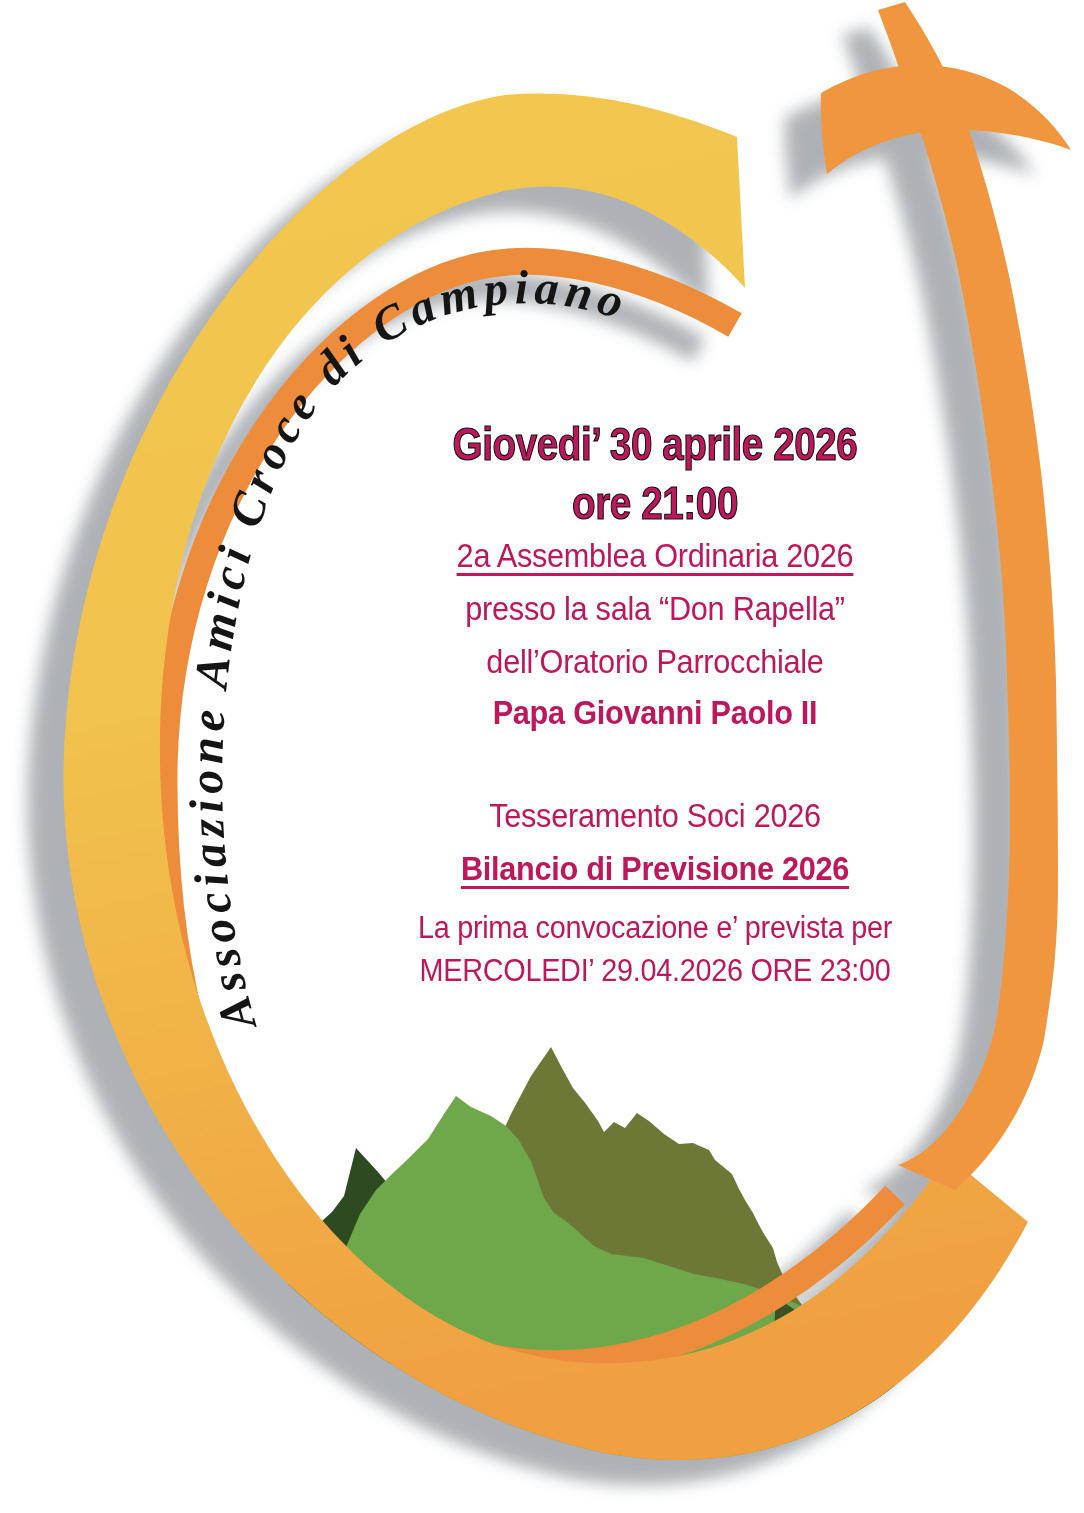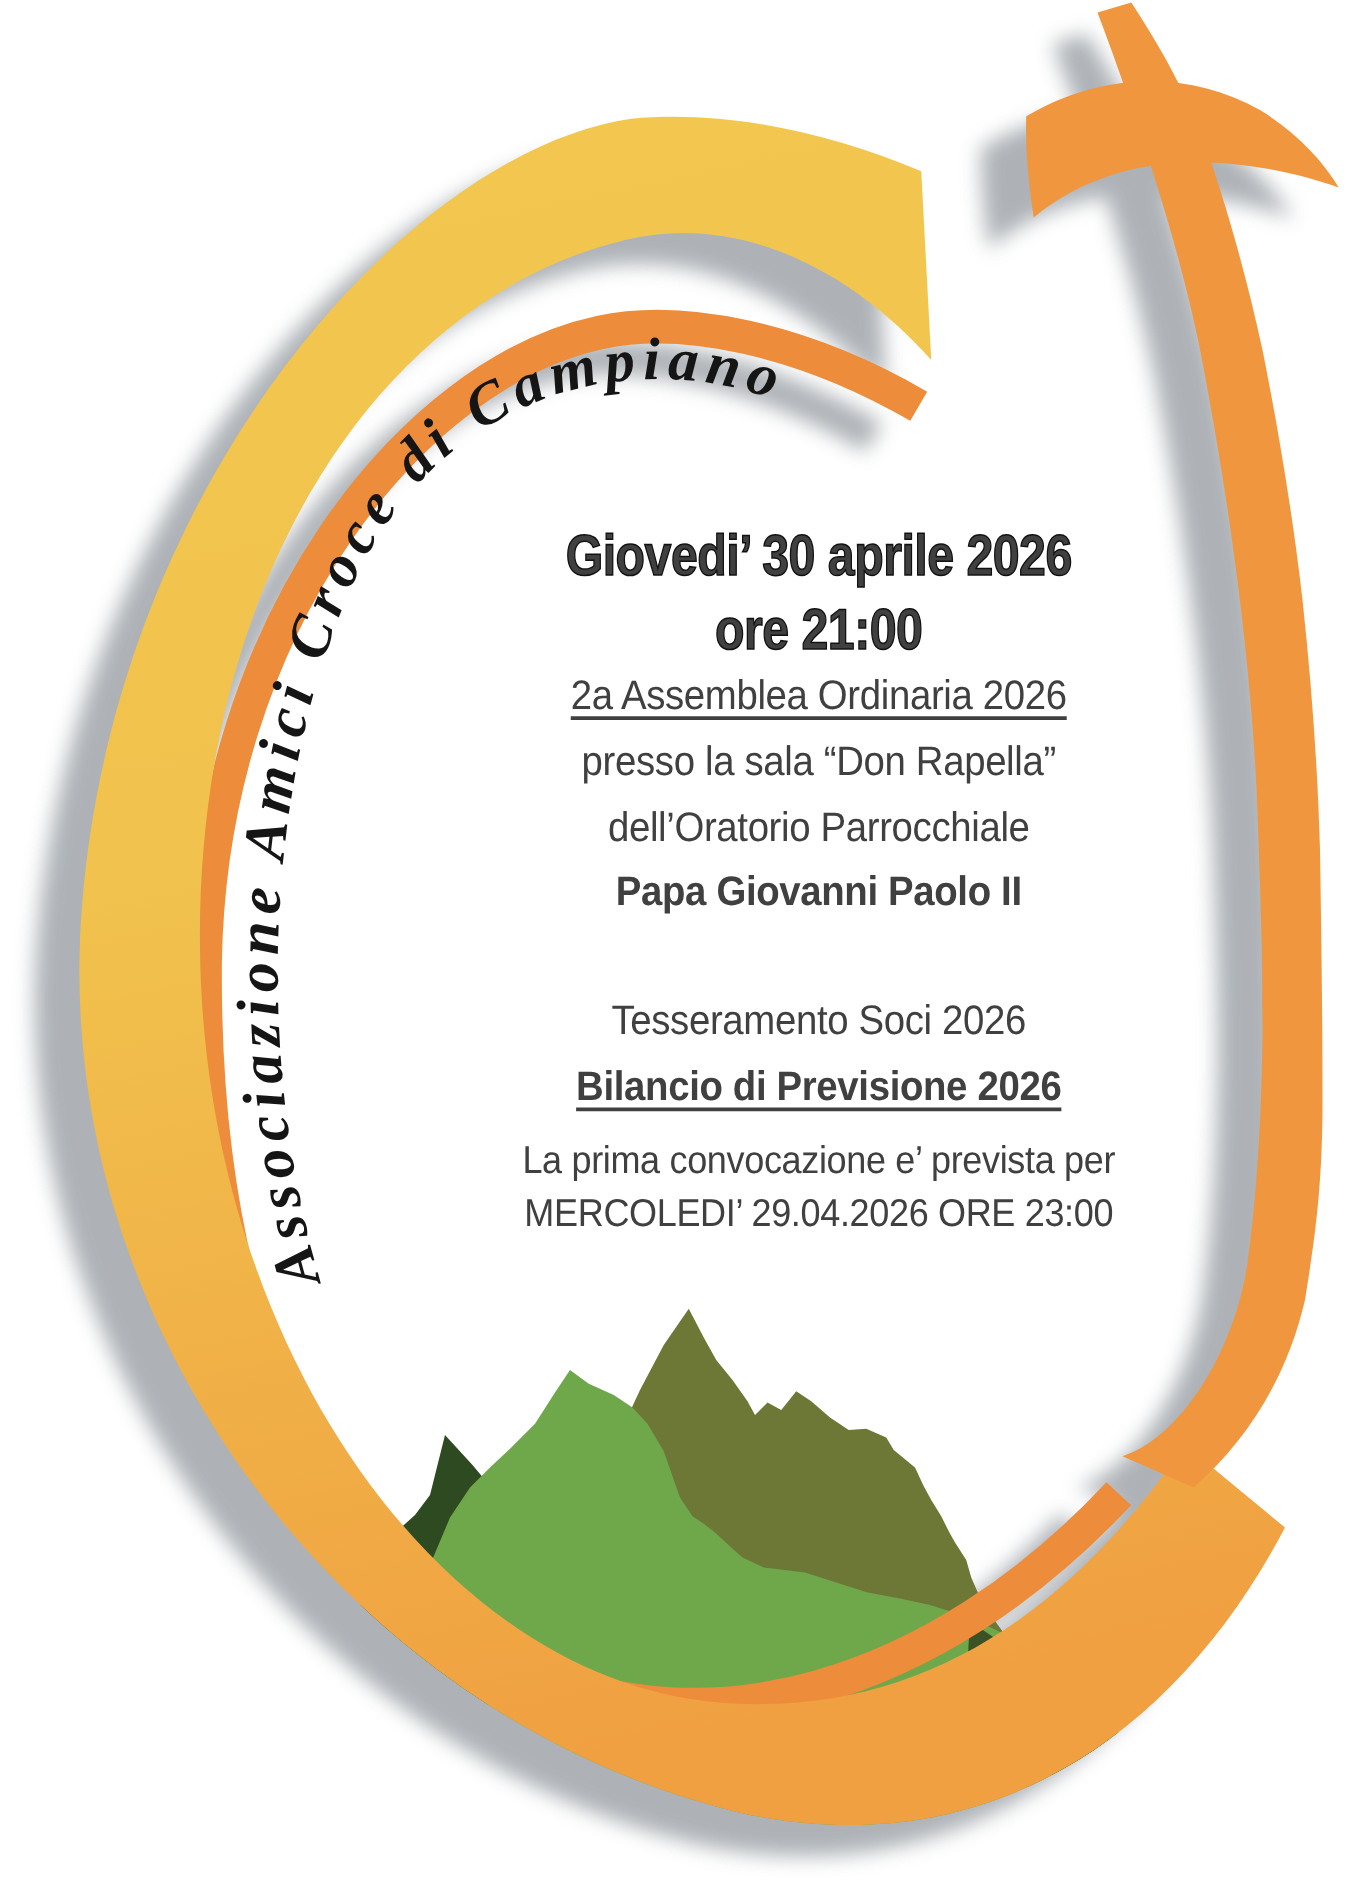--- a/index.html
+++ b/index.html
@@ -15,21 +15,21 @@
     font-family:"Liberation Serif", serif;
     font-style:italic;
     font-weight:bold;
     font-size:48px;
     fill:#151515;
   }
   .content{
     position:absolute;
     left:338px;top:0;width:634px;height:1513px;
     text-align:center;
-    color:#404040;
+    color:#be185d;
   }
   .line{position:absolute;left:0;right:0;white-space:nowrap;}
   .headline{
     font-size:46px;
     font-weight:bold;
     letter-spacing:-0.5px;
     transform:scaleX(0.84);
     transform-origin:50% 50%;
     -webkit-text-stroke:1.2px #111;
   }

